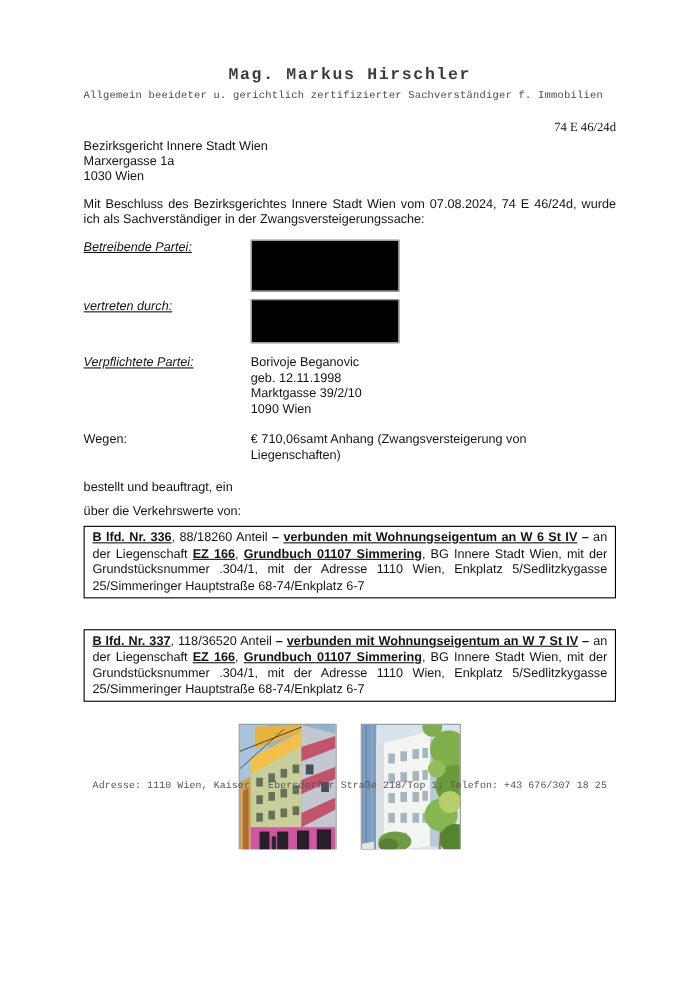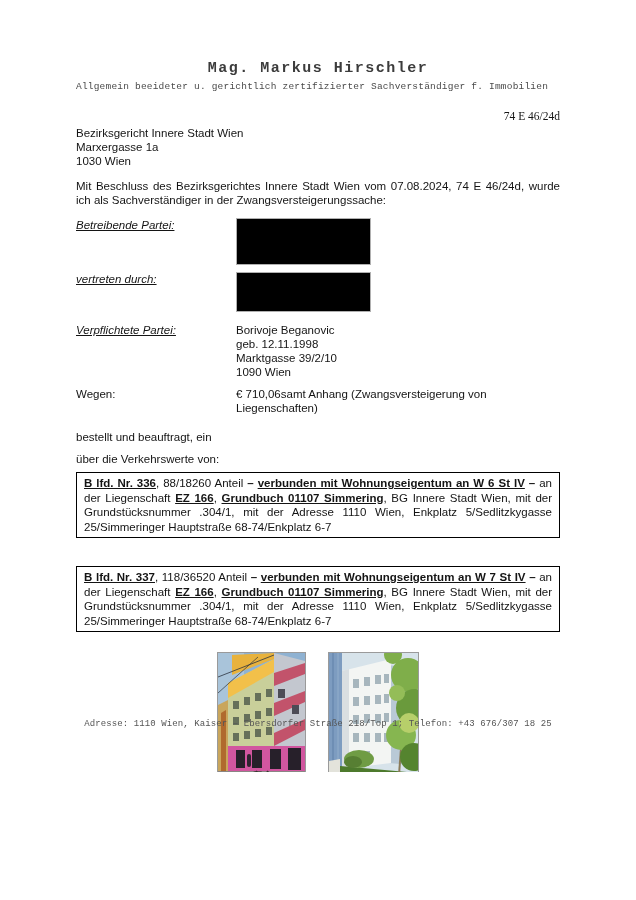--- a/index.html
+++ b/index.html
@@ -18,21 +18,21 @@
   }
   .lh-sub {
     text-align:left; font-family:"Liberation Mono", monospace;
     font-size:9.5px; letter-spacing:0.2px; color:#4a4a4a; margin-top:4px;
     white-space:nowrap;
   }
   .case-no { text-align:right; margin-top:15px;font-family:Liberation Serif, serif; }
   .recipient { margin-top:3px; }
   .intro { text-align:justify; margin:11px 0 0 0; }
   
-  .row { display:grid; grid-template-columns:152px 1fr; margin-top:11px; align-items:start;gap:8px; }
+  .row { display:grid; grid-template-columns:152px 1fr; margin-top:11px; align-items:start; }
   .row.tight { margin-top:7px; }
   .lab-iu { font-style:italic; text-decoration:underline; }
   .redaction { width:135px; height:47px; background:#000; border:1px solid #b0b0b0; box-sizing:border-box; }
   .redaction.small { height:40px; }
   .commission { margin-top:15px; }
   .doc-title {
     text-align:center; font-weight:bold; font-size:13.5px;
     letter-spacing:1px; margin-top:9px; white-space:nowrap;
   }
   .subtitle-line { margin-top:8px; }
@@ -41,21 +41,21 @@
     text-align:justify; line-height:14.5px;
   }
   .prop-box.second { margin-top:28px; }
   .b { font-weight:bold; }
   .u { text-decoration:underline; }
   
   .photos { display:flex; justify-content:center; gap:22px; margin-top:20px; }
   .photo { border:1px solid #9a9a9a; background:#ddd; display:block; }
   
   .footer {
-    position:absolute; left:0; right:0; bottom:41px; text-align:center;
+    position:absolute; left:0; right:0; bottom:51px; text-align:center;
     font-family:"Liberation Mono", monospace; font-size:9px;
     letter-spacing:0.1px; color:#555; white-space:nowrap;
   }
 </style>
 </head>
 <body>
 
 <div class="page">
 
   <div>
@@ -86,21 +86,21 @@
   <div class="row">
     <div class="lab-iu">Verpflichtete Partei:</div>
     <div>
       <div>Borivoje Beganovic</div>
       <div>geb. 12.11.1998</div>
       <div>Marktgasse 39/2/10</div>
       <div>1090 Wien</div>
     </div>
   </div>
 
-  <div class="row" style="margin-top:8px;">
+  <div class="row" style="margin-top:14px;">
     <div>Wegen:</div>
     <div>€ 710,06samt Anhang (Zwangsversteigerung von Liegenschaften)</div>
   </div>
 
   <div class="commission">bestellt und beauftragt, ein</div>
 
 
   <div class="subtitle-line">über die Verkehrswerte von:</div>
 
   <div class="prop-box"><span class="b u">B lfd. Nr. 336</span><span>, 88/18260 Anteil </span><span class="b">– </span><span class="b u">verbunden mit Wohnungseigentum an W 6 St IV</span><span class="b"> – </span><span>an der Liegenschaft </span><span class="b u">EZ 166</span><span>, </span><span class="b u">Grundbuch 01107 Simmering</span><span>, BG Innere Stadt Wien, mit der Grundstücksnummer .304/1, mit der Adresse 1110 Wien, Enkplatz 5/Sedlitzkygasse 25/Simmeringer Hauptstraße 68-74/Enkplatz 6-7</span></div>

